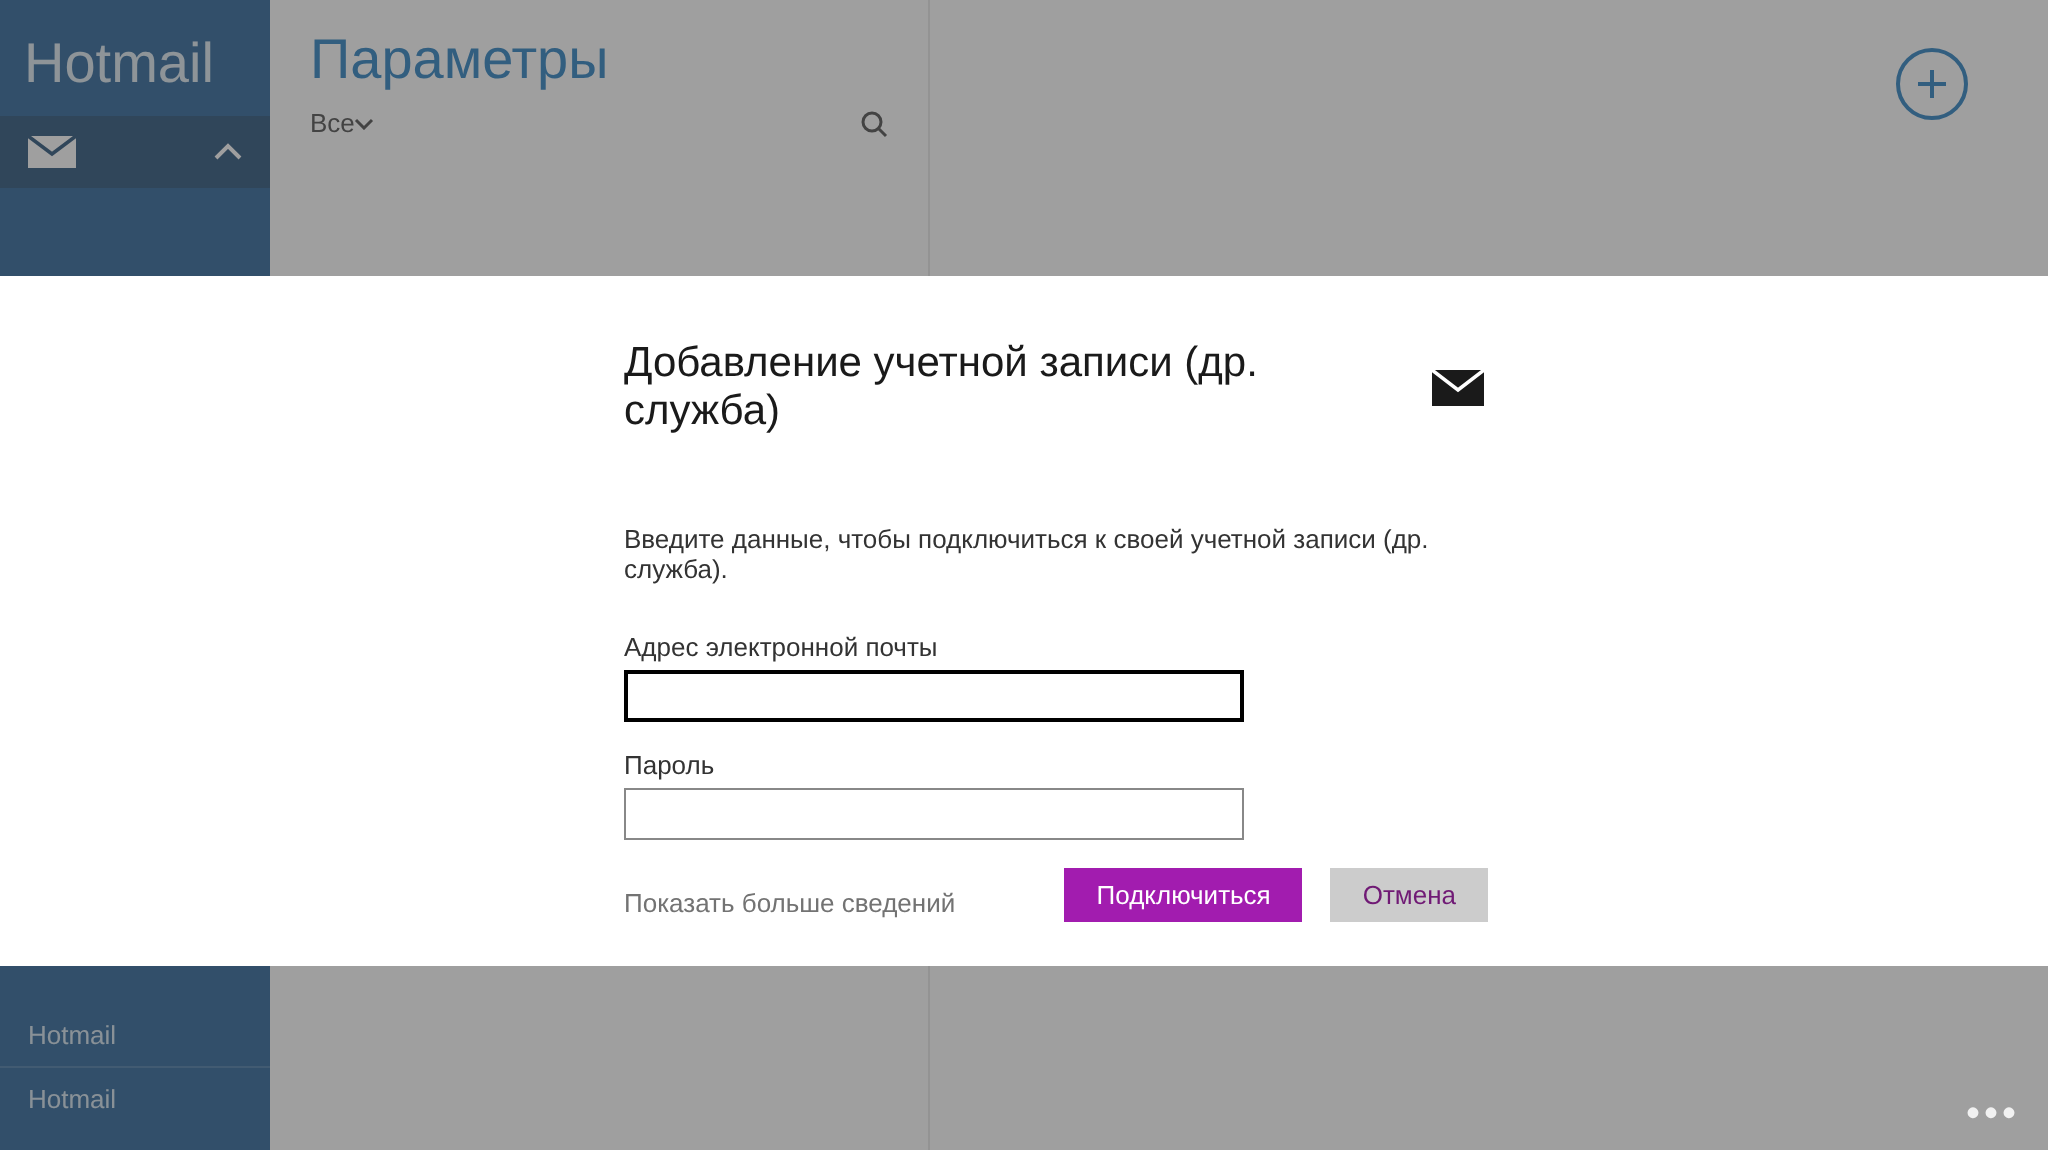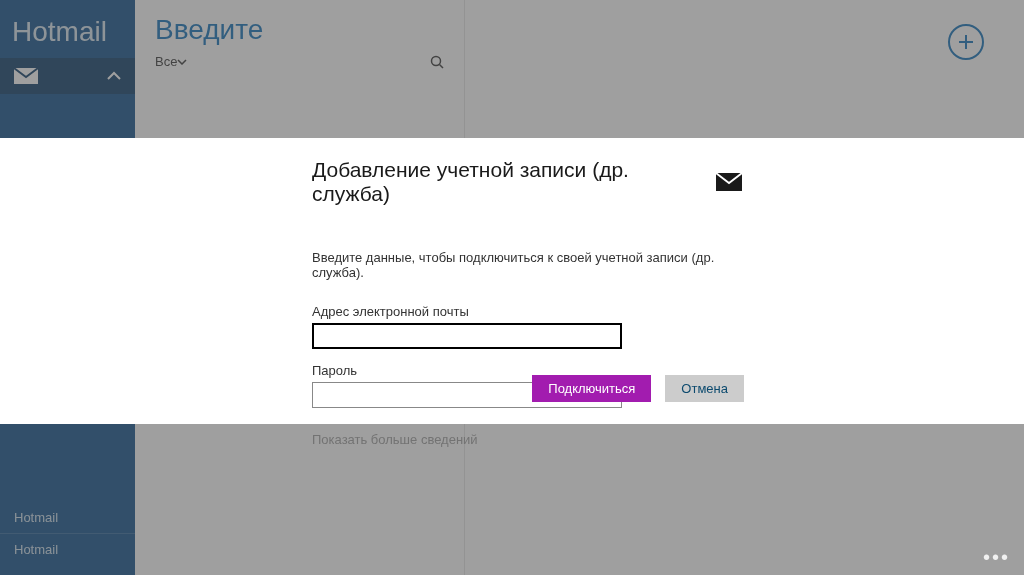--- a/index.html
+++ b/index.html
@@ -111,24 +111,24 @@
       inset: 0;
       background: rgba(80,80,80,0.55);
     }
 
     .dialog {
       position: absolute;
       left: 0;
       right: 0;
       top: 138px;
       background: #fff;
-      height: 286px;
+      height: 345px;
       display: flex;
       justify-content: center;
-      padding-top: 20px;
+      padding-top: 32px;
     }
     .dialog-inner {
       width: 430px;
       margin-left: 30px;
     }
     .dialog-header {
       display: flex;
       align-items: center;
       gap: 20px;
       margin-bottom: 28px;
@@ -183,21 +183,21 @@
       border: none;
       cursor: pointer;
       font-family: inherit;
     }
     .btn-primary {
       background: #a21caf;
       color: #fff;
     }
     .btn-secondary {
       background: #ccc;
-      color: #0c4a6e;
+      color: #701a75;
     }
     .footer-dots {
       position: absolute;
       bottom: 6px;
       right: 14px;
       color: rgba(255,255,255,0.85);
       font-size: 20px;
       letter-spacing: 2px;
       z-index: 3;
     }
@@ -223,21 +223,21 @@
     </div>
     <div class="sidebar-spacer"></div>
     <div class="sidebar-accounts">
       <div class="sidebar-account">Hotmail</div>
       <div class="sidebar-account">Hotmail</div>
     </div>
   </div>
 
   <div class="main-area">
     <div class="msg-list">
-      <div class="msg-list-title">Введите</div>
+      <div class="msg-list-title">Параметры</div>
       <div class="filter-row">
         <div class="filter-label">
           <span>Все</span>
           <svg width="10" height="6" viewBox="0 0 10 6">
               <polyline points="1,1 5,5 9,1" fill="none" stroke="#333" stroke-width="1.5"></polyline>
             </svg>
         </div>
         <span class="search-icon">
           <svg width="14" height="14" viewBox="0 0 14 14">
               <circle cx="6" cy="6" r="4.5" fill="none" stroke="#333" stroke-width="1.5"></circle>

